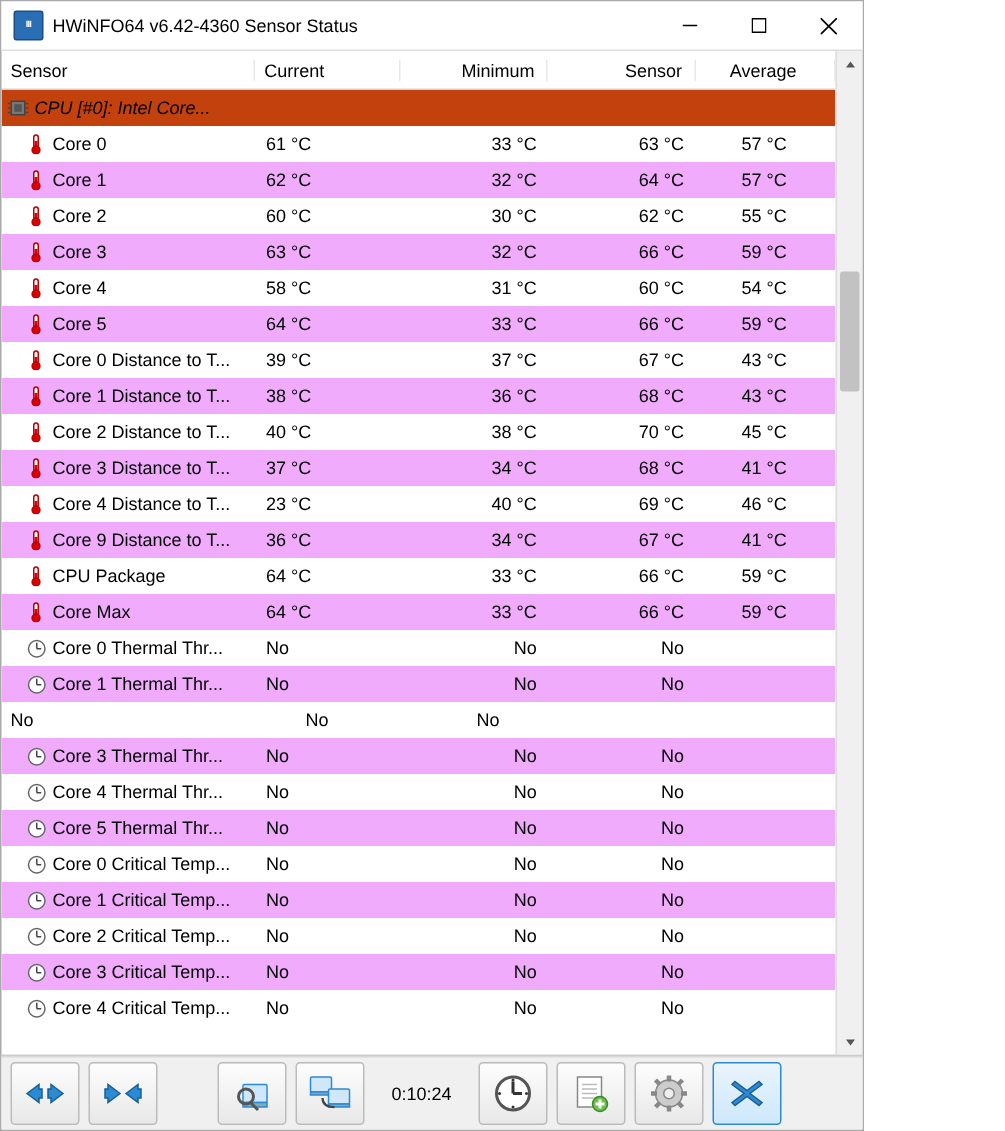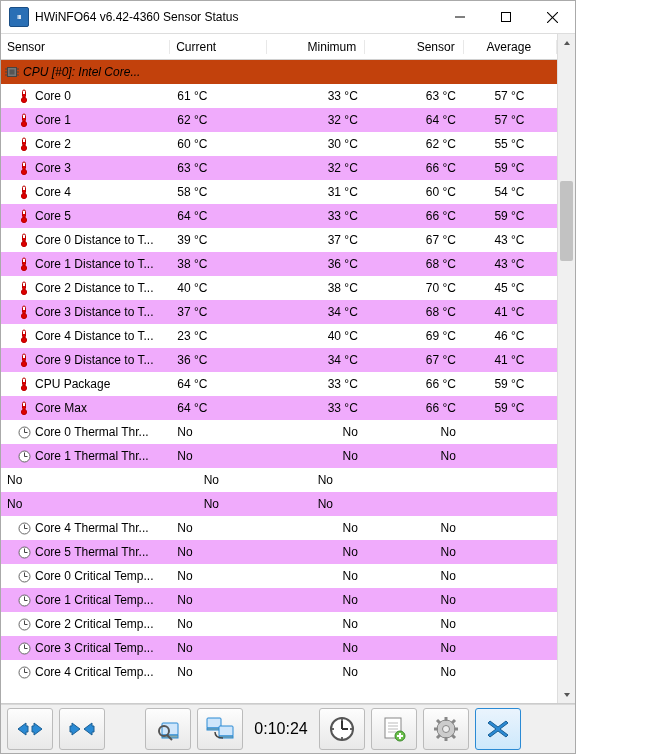--- a/index.html
+++ b/index.html
@@ -155,21 +155,21 @@
     justify-content:center;
   }
   .tb-btn.active {
     border: 1px solid #2a8ad4;
     background: linear-gradient(#eaf4fd, #cde8fb);
   }
   .tb-gap { width: 28px; }
   .tb-time {
     width: 64px;
     text-align: center;
-    font-size: 16px;
+    font-size: 12px;
     color: #000;
   }
   .tb-btn svg { display:block; }
 </style>
 </head>
 <body>
 
 <div class="window">
 
   <div class="titlebar">
@@ -482,20 +482,30 @@
             <div class="col col-max">No</div>
             <div class="col col-avg"></div>
           </div>
           <div class="trow">
             <div class="col col-cur">No</div>
             <div class="col col-min">No</div>
             <div class="col col-max">No</div>
             <div class="col col-avg"></div>
           </div>
           <div class="trow alt">
+            <div class="col col-sensor indent1">
+              <span class="row-icon">
+                <svg width="13" height="13" viewBox="0 0 13 13">
+                  <circle cx="6.5" cy="6.5" r="5.5" fill="#fff" stroke="#666"></circle>
+                  <line x1="6.5" y1="6.5" x2="6.5" y2="2.5" stroke="#444"></line>
+                  <line x1="6.5" y1="6.5" x2="9.5" y2="6.5" stroke="#444"></line>
+                </svg>
+              </span>
+              <span class="label-text">Core 3 Thermal Thr...</span>
+            </div>
             <div class="col col-cur">No</div>
             <div class="col col-min">No</div>
             <div class="col col-max">No</div>
             <div class="col col-avg"></div>
           </div>
           <div class="trow">
             <div class="col col-sensor indent1">
               <span class="row-icon">
                 <svg width="13" height="13" viewBox="0 0 13 13">
                   <circle cx="6.5" cy="6.5" r="5.5" fill="#fff" stroke="#666"></circle>

